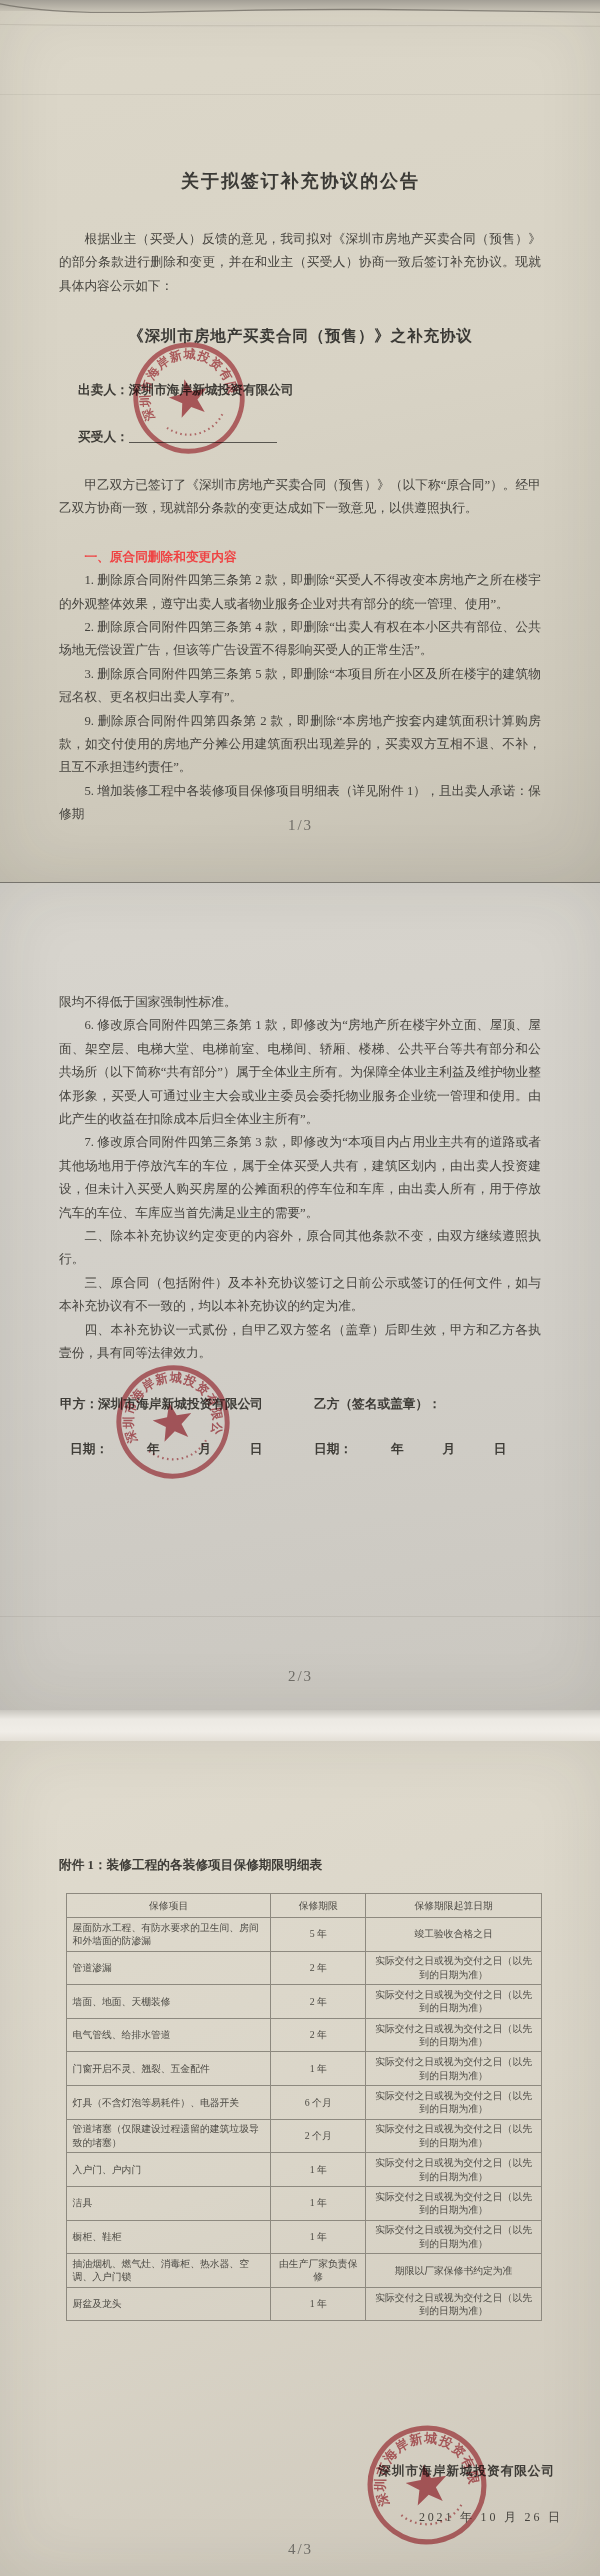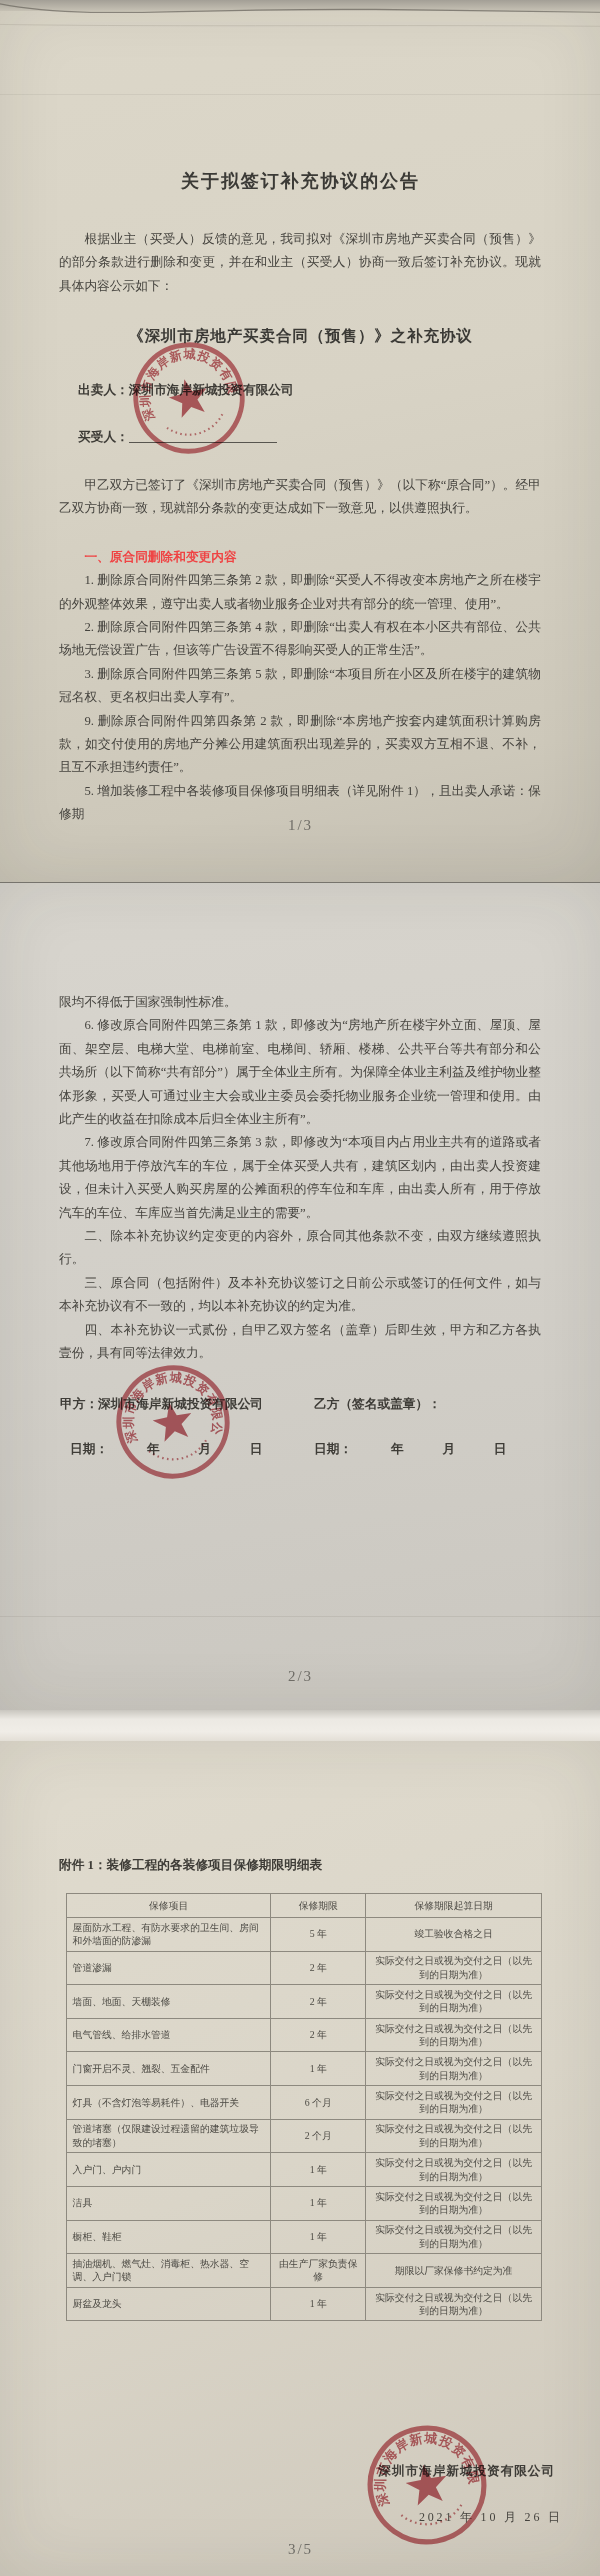--- a/index.html
+++ b/index.html
@@ -246,16 +246,16 @@
         </defs>
       <circle cx="60" cy="60" r="55" fill="none" stroke="#b8434e" stroke-width="5" opacity="0.85"></circle>
       <polygon points="60,40 65,54.1 80,54.5 68.1,63.6 72.3,78 60,69.5 47.7,78 51.9,63.6 40,54.5 55,54.1" fill="#b53f4b" opacity="0.9"></polygon>
       <text font-size="12.5" fill="#b8434e" letter-spacing="1" font-weight="bold" opacity="0.9">
         <textPath href="#arc3" startOffset="2">深圳市海岸新城投资有限公司</textPath>
       </text>
       <path d="M 30.5,84.5 A 39,39 0 0 0 89.5,84.5" fill="none" stroke="#b8434e" stroke-width="2.2" stroke-dasharray="1.6 3.4" opacity="0.8"></path>
     </svg>
   </div>
 
-  <div class="page-num" style="top:2541px">3/5</div>
+  <div class="page-num" style="top:2541px">4/3</div>
 
 </div>
 
 
 </body></html>

